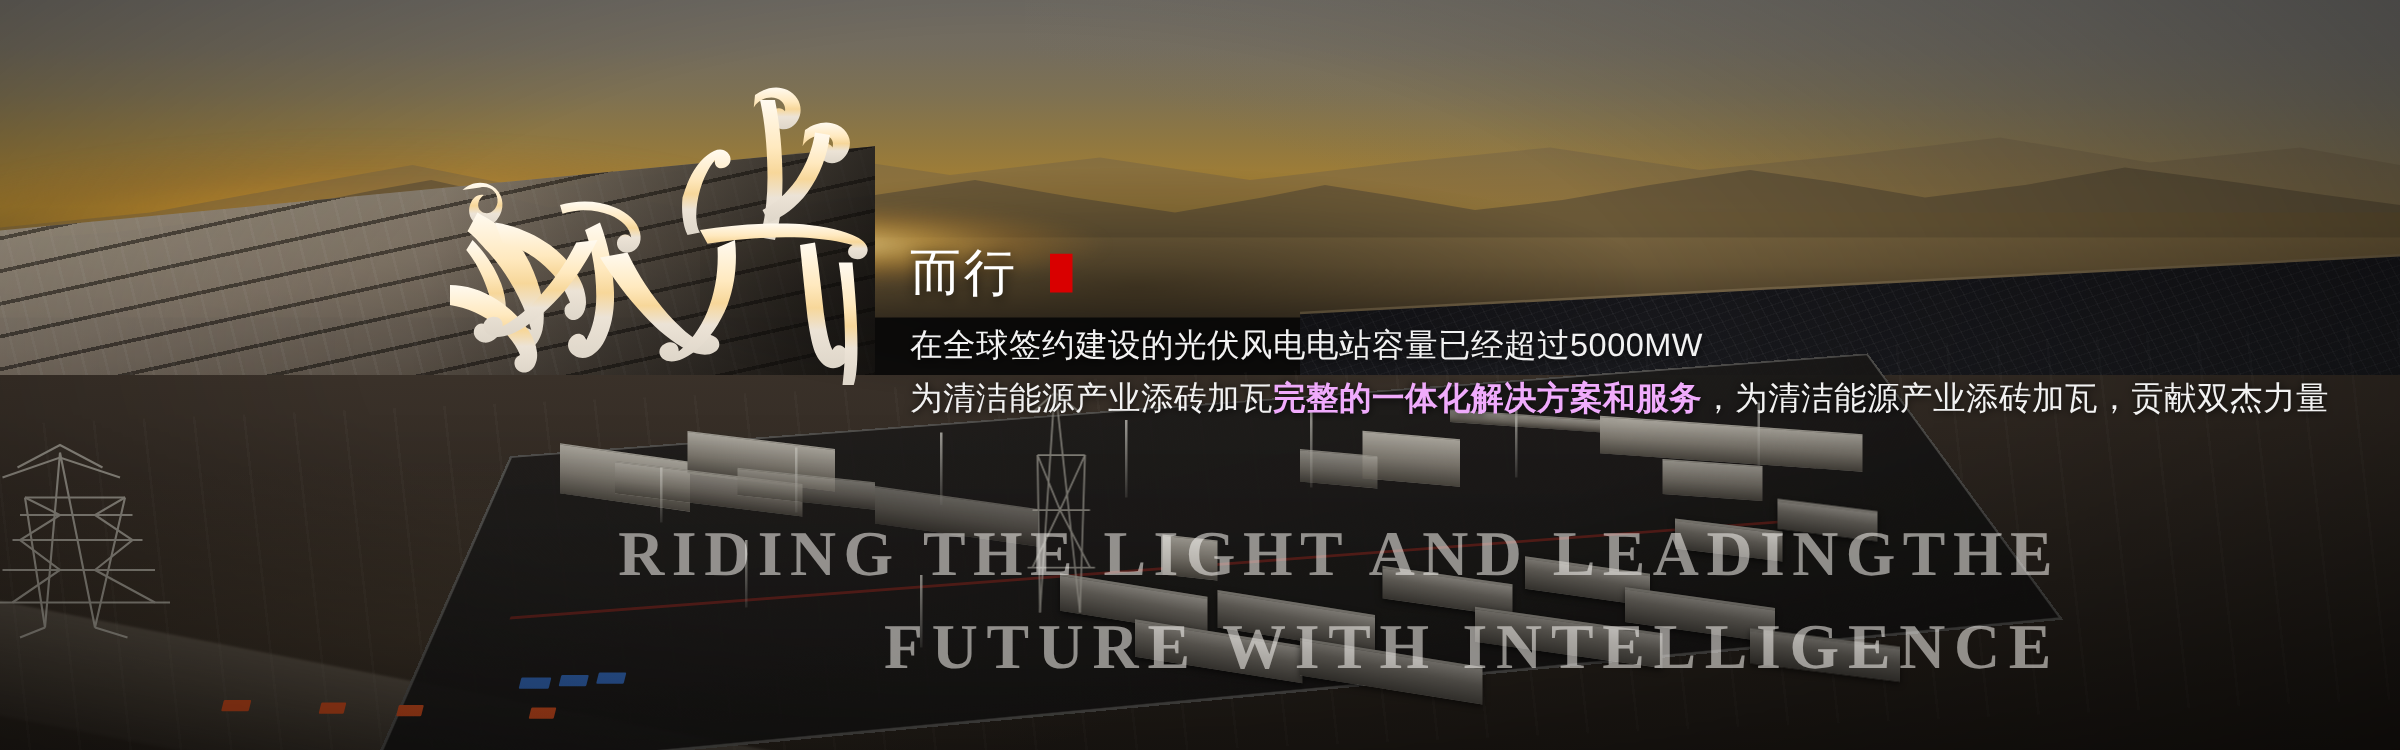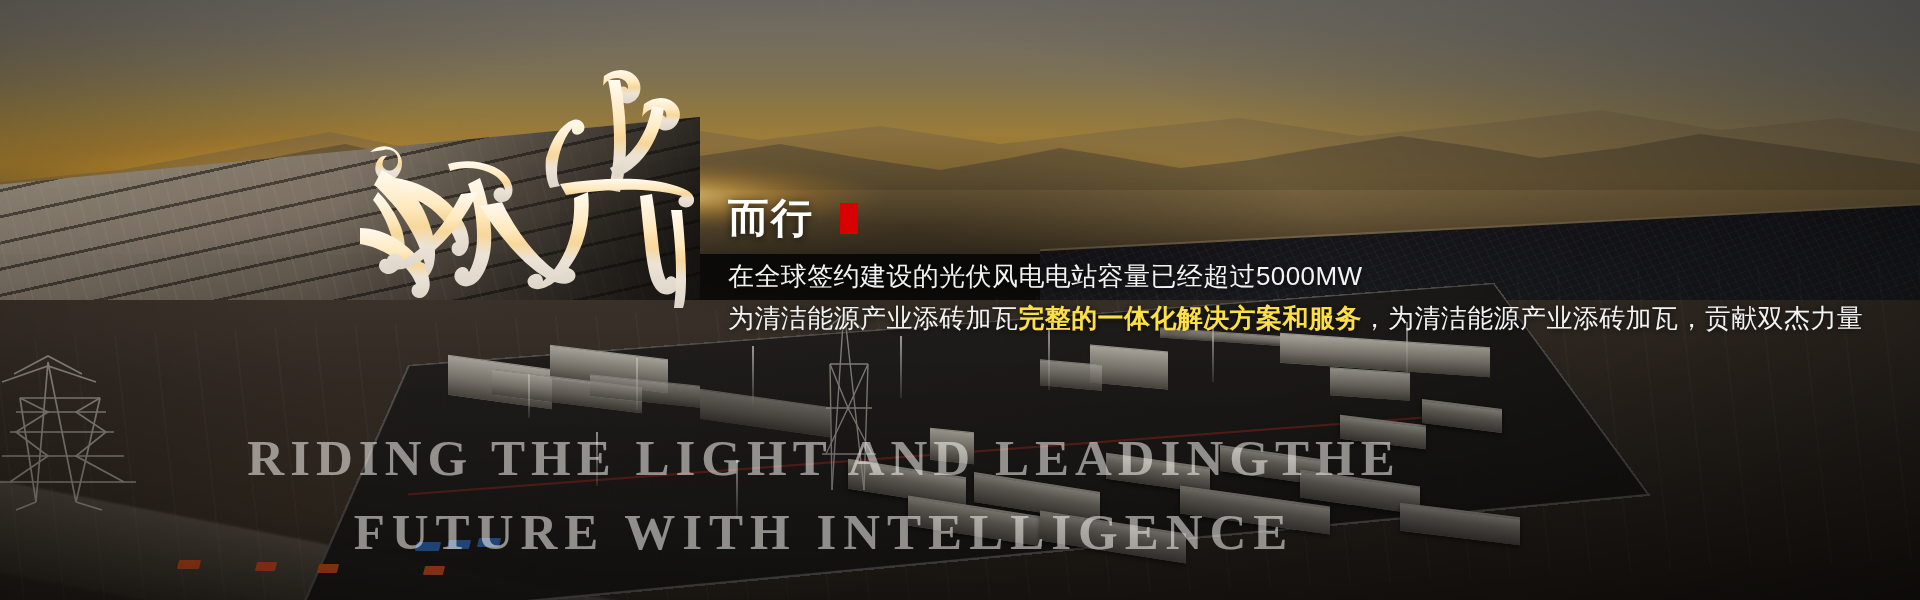--- a/index.html
+++ b/index.html
@@ -186,42 +186,42 @@
     position:absolute; left:352px; top:60px;
     width:360px; height:250px;
     pointer-events:none;
   }
   .calligraphy svg{ width:100%; height:100%; display:block; }
 
   
   .copy{ position:absolute; left:728px; top:196px; width:1000px; }
   .headline{
     font-size:41px; line-height:1.12; color:#ffffff;
-    font-weight:700; letter-spacing:2px;
+    font-weight:400; letter-spacing:2px;
     display:flex; align-items:center; 
     text-shadow:0 2px 10px rgba(0,0,0,.75);
     white-space:nowrap;
   }
   .headline .h-gap{ display:inline-block; width:16px; }
   .red-mark{
     display:inline-block; width:18px; height:31px;
     background:#d90000; margin-left:10px; flex:none;
   }
   .sub{ margin-top:13px; }
   .sub-line{
     font-size:26px; line-height:1.62; color:#f2f2f2;
     letter-spacing:.4px; white-space:nowrap;
     text-shadow:0 1px 7px rgba(0,0,0,.85);
   }
-  .sub-line b{ font-weight:700; color:#fde047; }
+  .sub-line b{ font-weight:700; color:#f0abfc; }
 
   
   .en-wrap{
-    position:absolute; left:0; top:431px; width:1648px;
-    text-align:center; pointer-events:none;
+    position:absolute; left:0; top:417px; width:1648px;
+    text-align:right; pointer-events:none;
   }
   .en-line{
     font-family:"Liberation Serif", serif;
     font-size:51px; font-weight:700;
     letter-spacing:6px;
     line-height:1.06;
     color:rgba(232,230,224,.58);
     mix-blend-mode:screen;
     text-shadow:0 1px 2px rgba(0,0,0,.35);
     white-space:nowrap;

